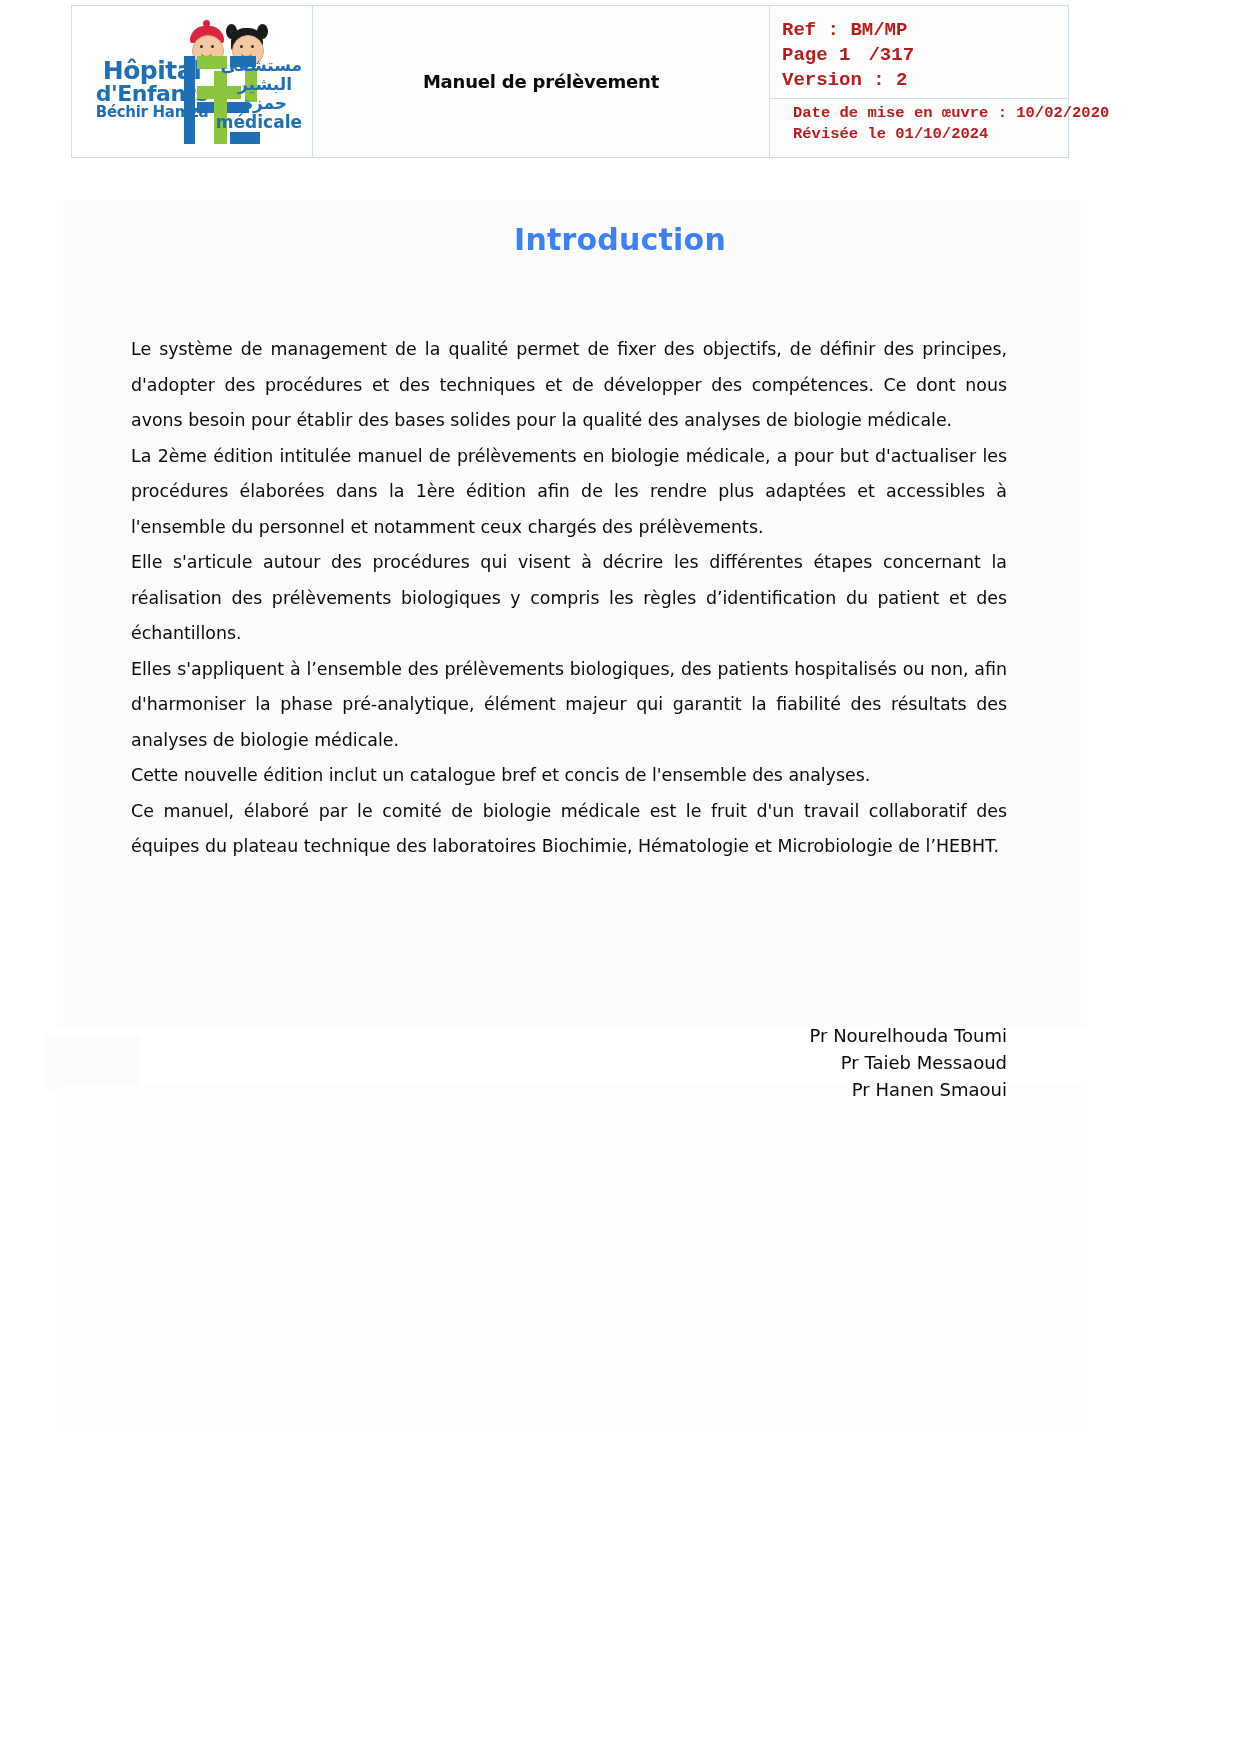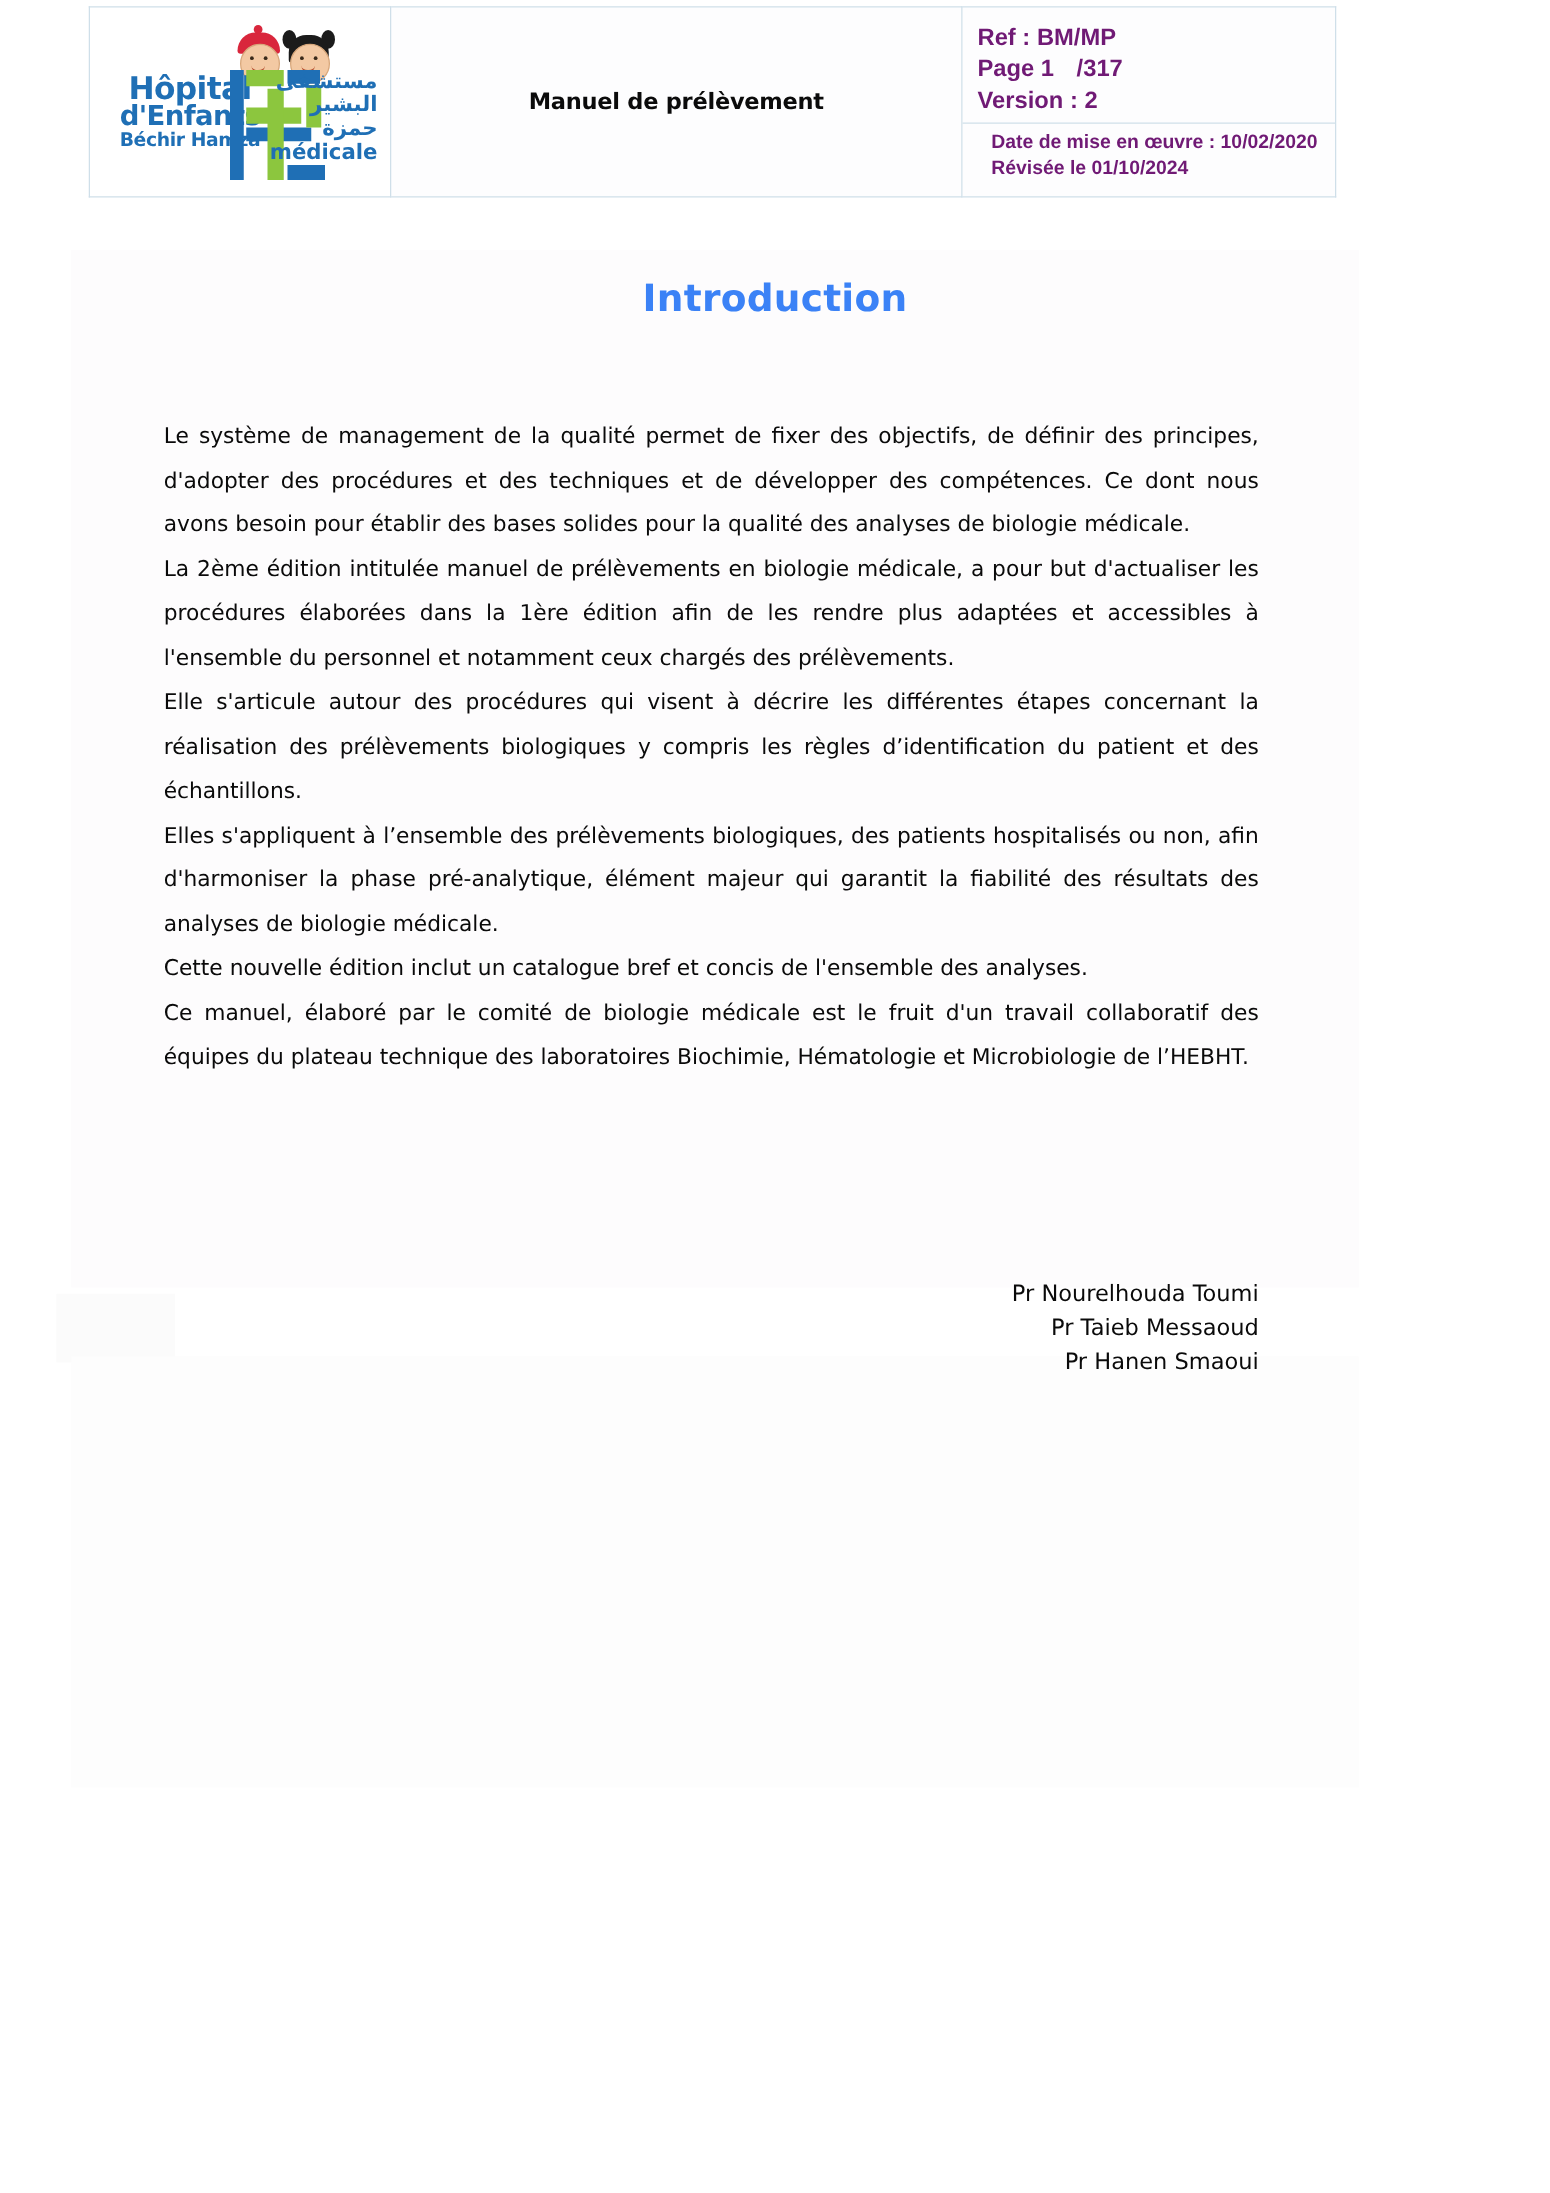--- a/index.html
+++ b/index.html
@@ -82,25 +82,25 @@
     color: #0b0b0b;
   }
 
   .meta-top, .meta-bottom {
     padding: 4px 0 5px 12px;
   }
   .meta-top {
     border-bottom: 1px solid #cfdfe9;
   }
   .meta-line {
-    font-family: Liberation Sans, sans-serif;
+    font-family: Liberation Mono, monospace;
     font-weight: bold;
     font-size: 19px;
     line-height: 25px;
-    color: #701a75;
+    color: #b91c1c;
     white-space: nowrap;
   }
   .meta-line.small {
     font-size: 15.5px;
     line-height: 21px;
     margin-left: 11px;
   }
   .page-num-gap { display: inline-block; width: 18px; }
 
   
@@ -177,21 +177,21 @@
     line-height: 1.02;
   }
   .logo-fr .l1 { font-size: 25px; letter-spacing: -0.5px; }
   .logo-fr .l2 { font-size: 22px; letter-spacing: -0.5px; }
   .logo-fr .l3 { font-size: 15px; letter-spacing: -0.3px; }
 
   .logo-ar {
     position: absolute;
     right: 2px; top: 40px;
     width: 74px;
-    text-align: right;
+    text-align: center;
     direction: rtl;
     font-family: "DejaVu Sans", sans-serif;
     font-weight: bold;
     color: #1f6fb5;
     font-size: 17px;
     line-height: 1.12;
   }
 
   .logo-mark {
     position: absolute;

